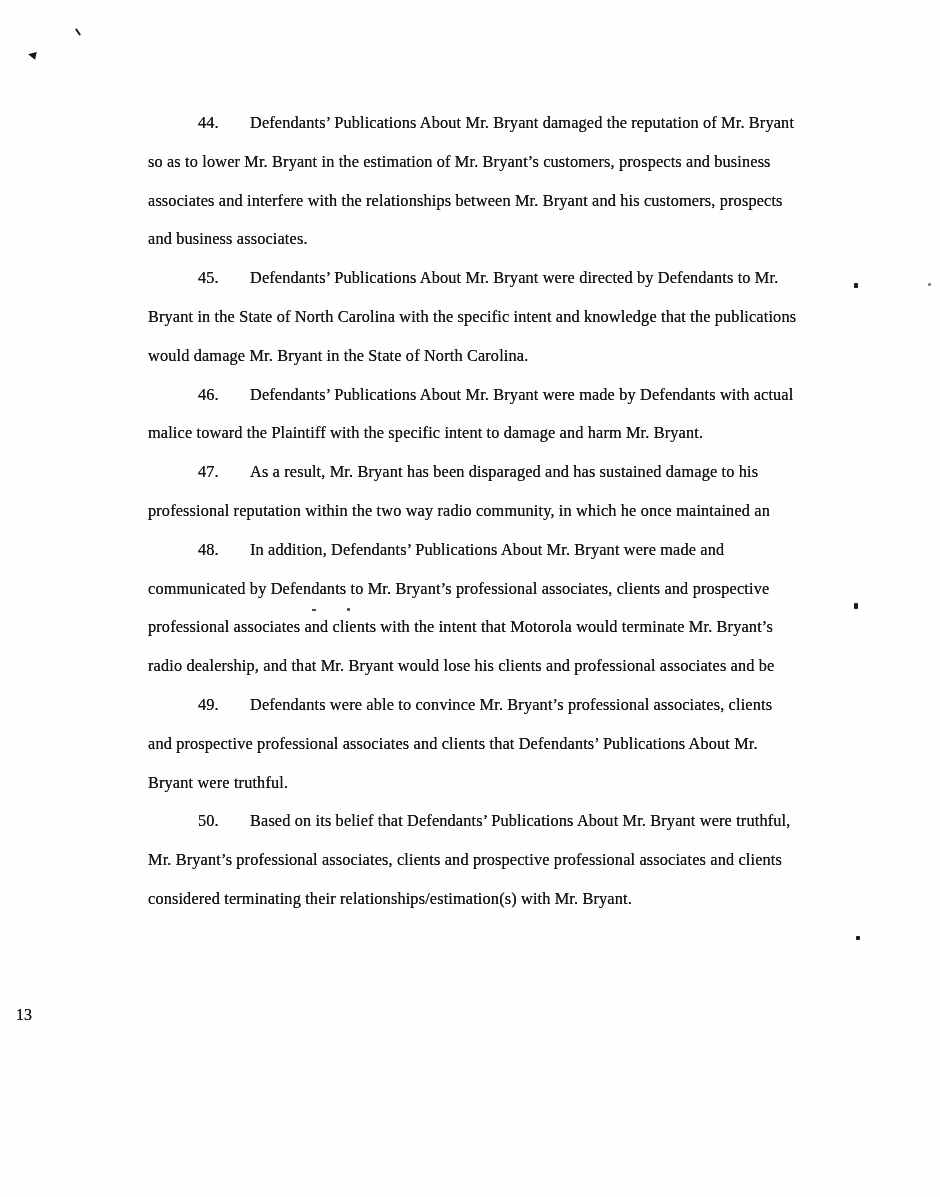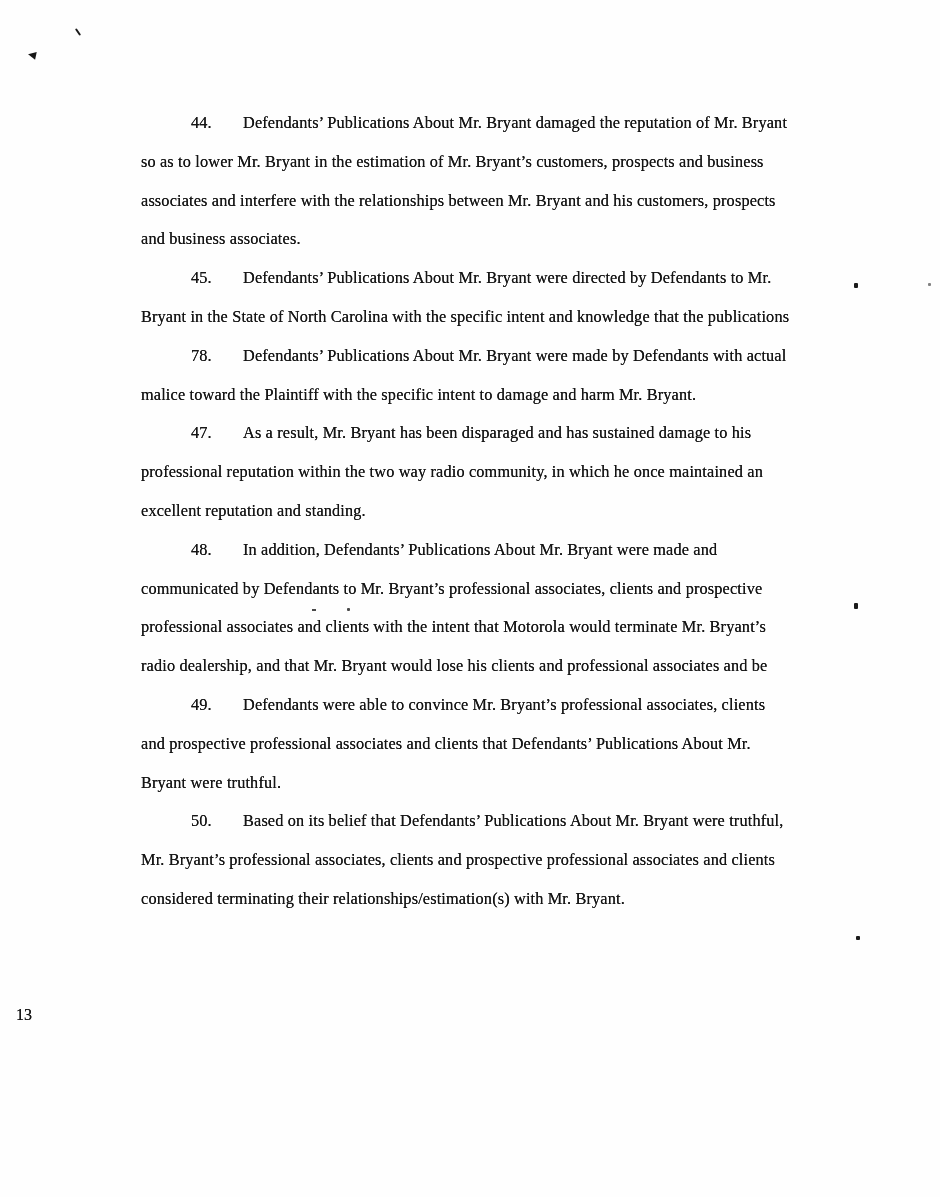--- a/index.html
+++ b/index.html
@@ -12,21 +12,21 @@
     width: 940px;
     height: 1197px;
     background: #fefefe;
     overflow: hidden;
     font-family: "Liberation Serif", serif;
     color: #151515;
   }
   .doc-body {
     position: absolute;
     top: 104px;
-    left: 141px;
+    left: 148px;
     width: 676px;
     font-size: 16.3px;
     letter-spacing: 0.15px;
     text-shadow: 0 0 0.35px rgba(0,0,0,0.85);
   }
   .line {
     line-height: 38.8px;
     height: 38.8px;
     white-space: nowrap;
   }
@@ -86,25 +86,25 @@
   <div class="speckle spk-7"></div>
   <div class="speckle spk-8"></div>
 
   <div class="doc-body">
       <div class="line first"><span class="para-num">44.</span><span>Defendants’ Publications About Mr. Bryant damaged the reputation of Mr. Bryant</span></div>
       <div class="line">so as to lower Mr. Bryant in the estimation of Mr. Bryant’s customers, prospects and business</div>
       <div class="line">associates and interfere with the relationships between Mr. Bryant and his customers, prospects</div>
       <div class="line">and business associates.</div>
       <div class="line first"><span class="para-num">45.</span><span>Defendants’ Publications About Mr. Bryant were directed by Defendants to Mr.</span></div>
       <div class="line">Bryant in the State of North Carolina with the specific intent and knowledge that the publications</div>
-      <div class="line first"><span class="para-num">78.</span><span>Defendants’ Publications About Mr. Bryant were made by Defendants with actual</span></div>
+      <div class="line">would damage Mr. Bryant in the State of North Carolina.</div>
+      <div class="line first"><span class="para-num">46.</span><span>Defendants’ Publications About Mr. Bryant were made by Defendants with actual</span></div>
       <div class="line">malice toward the Plaintiff with the specific intent to damage and harm Mr. Bryant.</div>
       <div class="line first"><span class="para-num">47.</span><span>As a result, Mr. Bryant has been disparaged and has sustained damage to his</span></div>
       <div class="line">professional reputation within the two way radio community, in which he once maintained an</div>
-      <div class="line">excellent reputation and standing.</div>
       <div class="line first"><span class="para-num">48.</span><span>In addition, Defendants’ Publications About Mr. Bryant were made and</span></div>
       <div class="line">communicated by Defendants to Mr. Bryant’s professional associates, clients and prospective</div>
       <div class="line">professional associates and clients with the intent that Motorola would terminate Mr. Bryant’s</div>
       <div class="line">radio dealership, and that Mr. Bryant would lose his clients and professional associates and be</div>
       <div class="line first"><span class="para-num">49.</span><span>Defendants were able to convince Mr. Bryant’s professional associates, clients</span></div>
       <div class="line">and prospective professional associates and clients that Defendants’ Publications About Mr.</div>
       <div class="line">Bryant were truthful.</div>
       <div class="line first"><span class="para-num">50.</span><span>Based on its belief that Defendants’ Publications About Mr. Bryant were truthful,</span></div>
       <div class="line">Mr. Bryant’s professional associates, clients and prospective professional associates and clients</div>
       <div class="line">considered terminating their relationships/estimation(s) with Mr. Bryant.</div>

